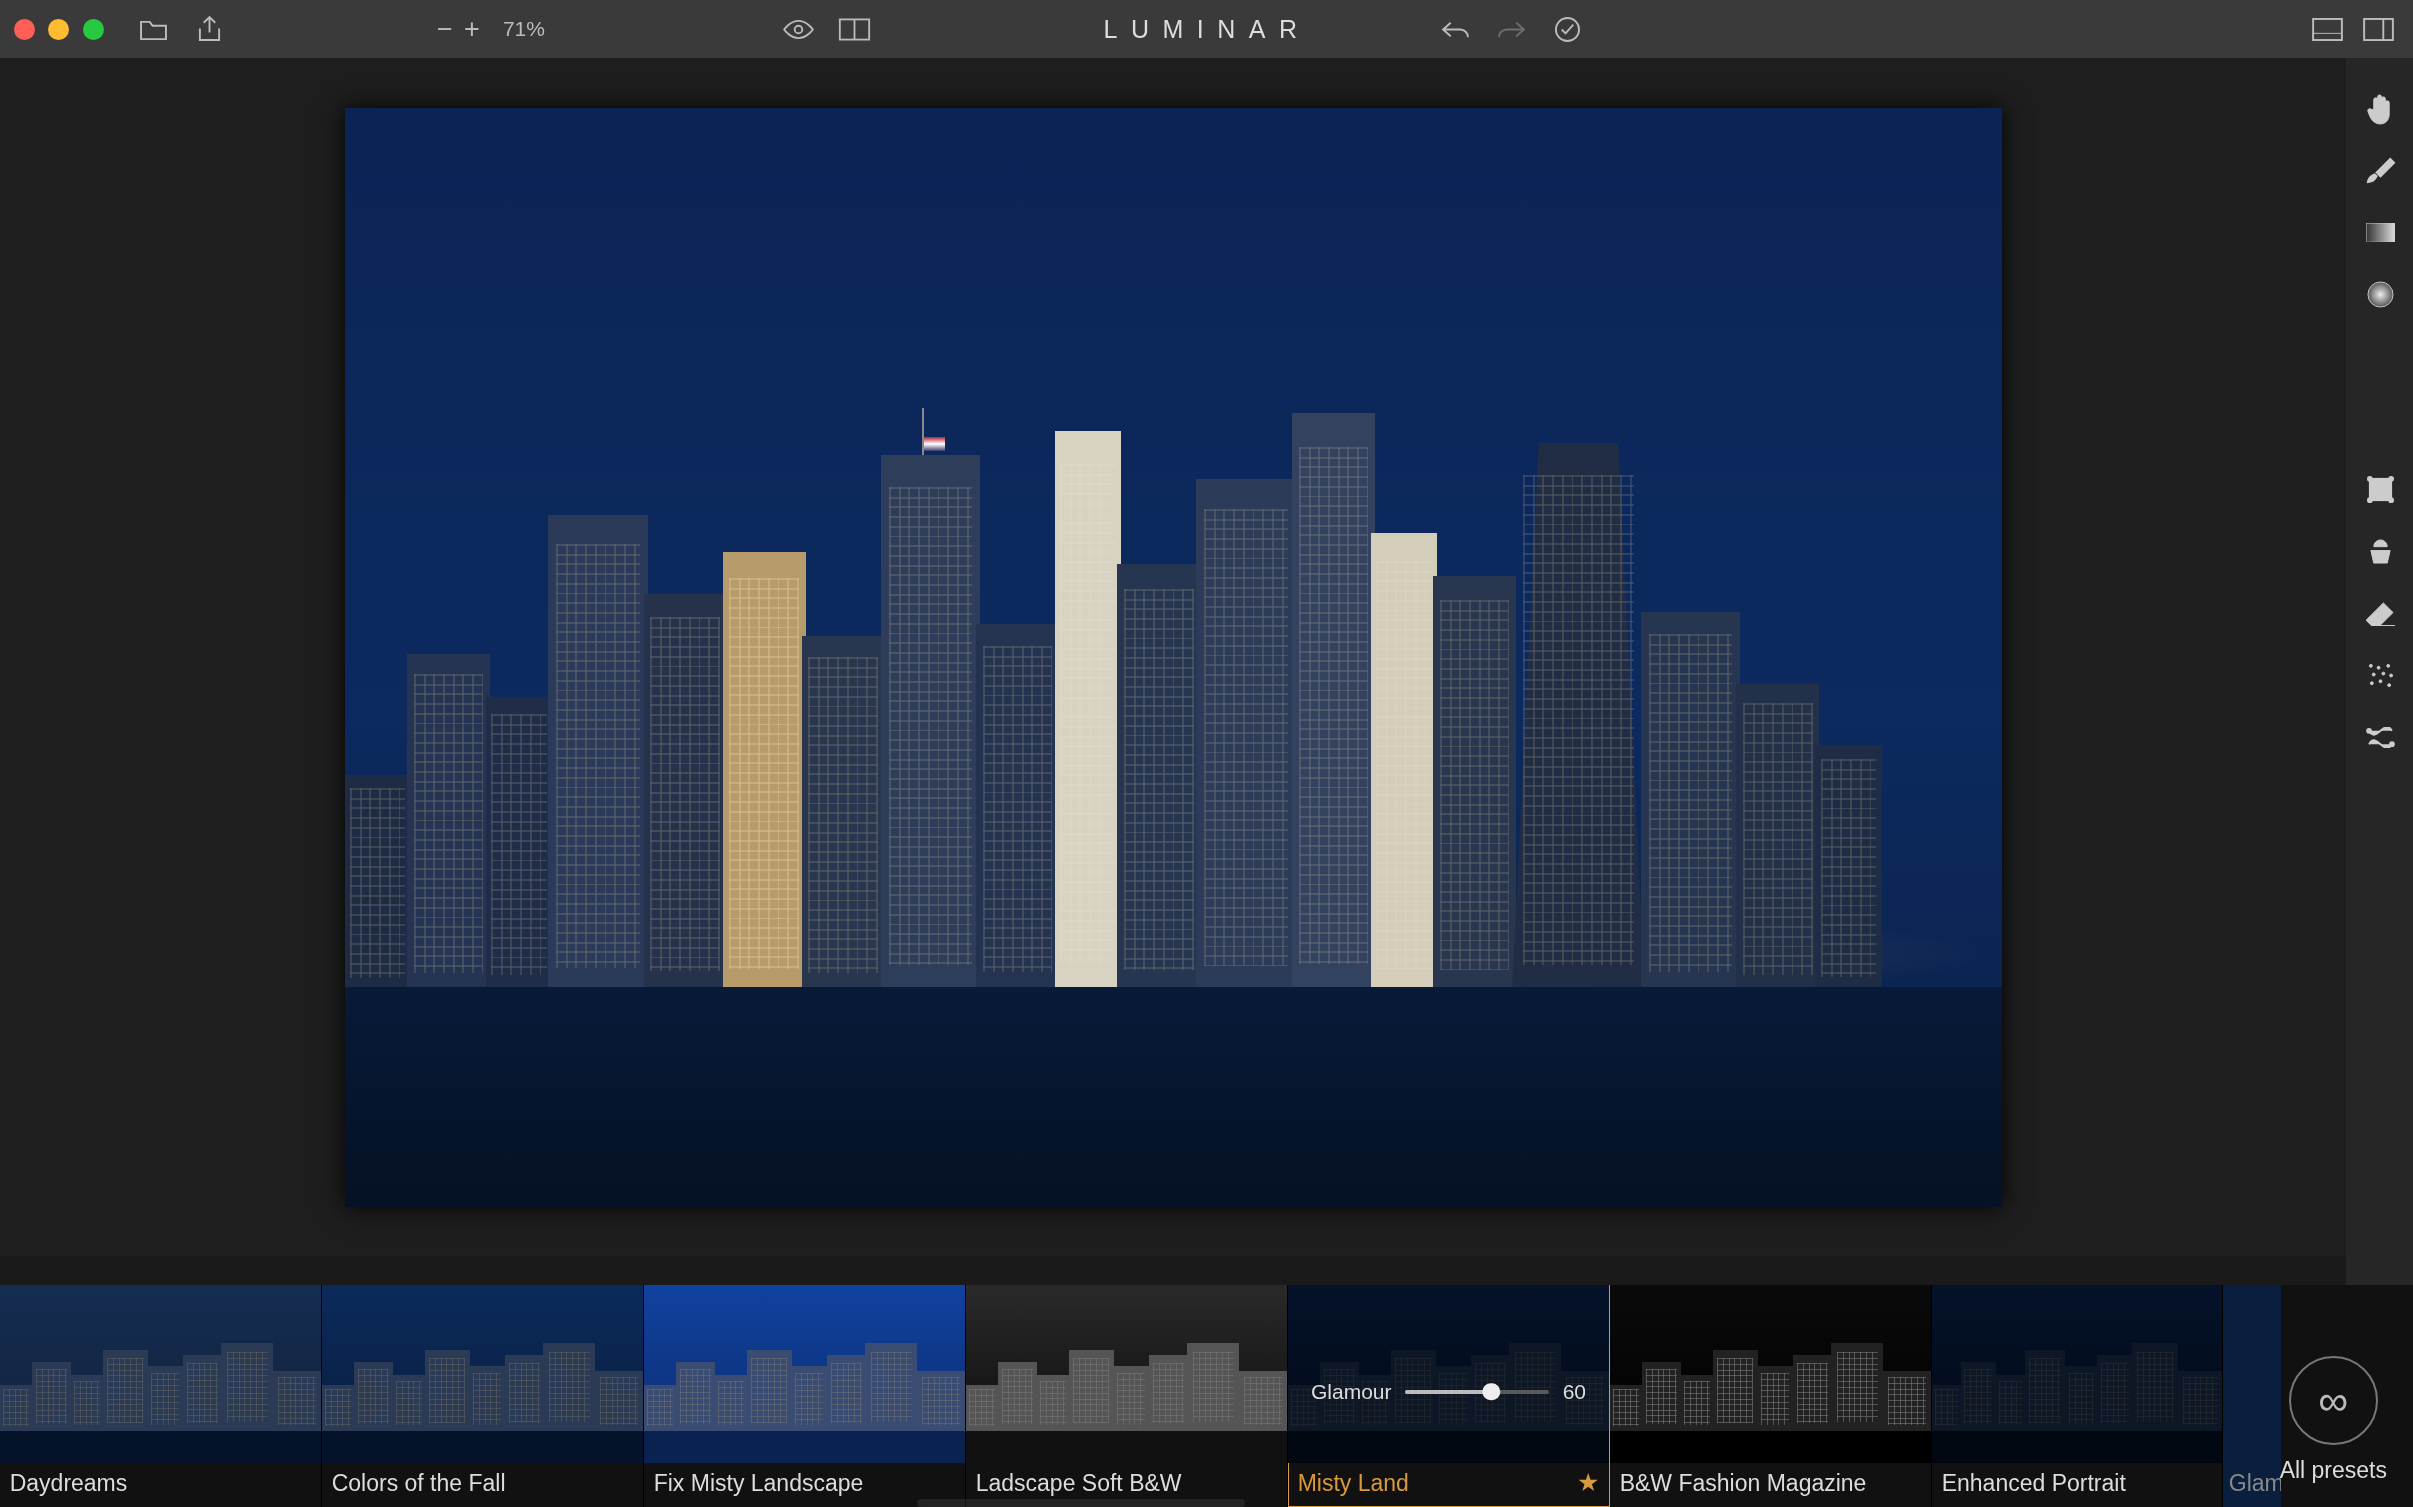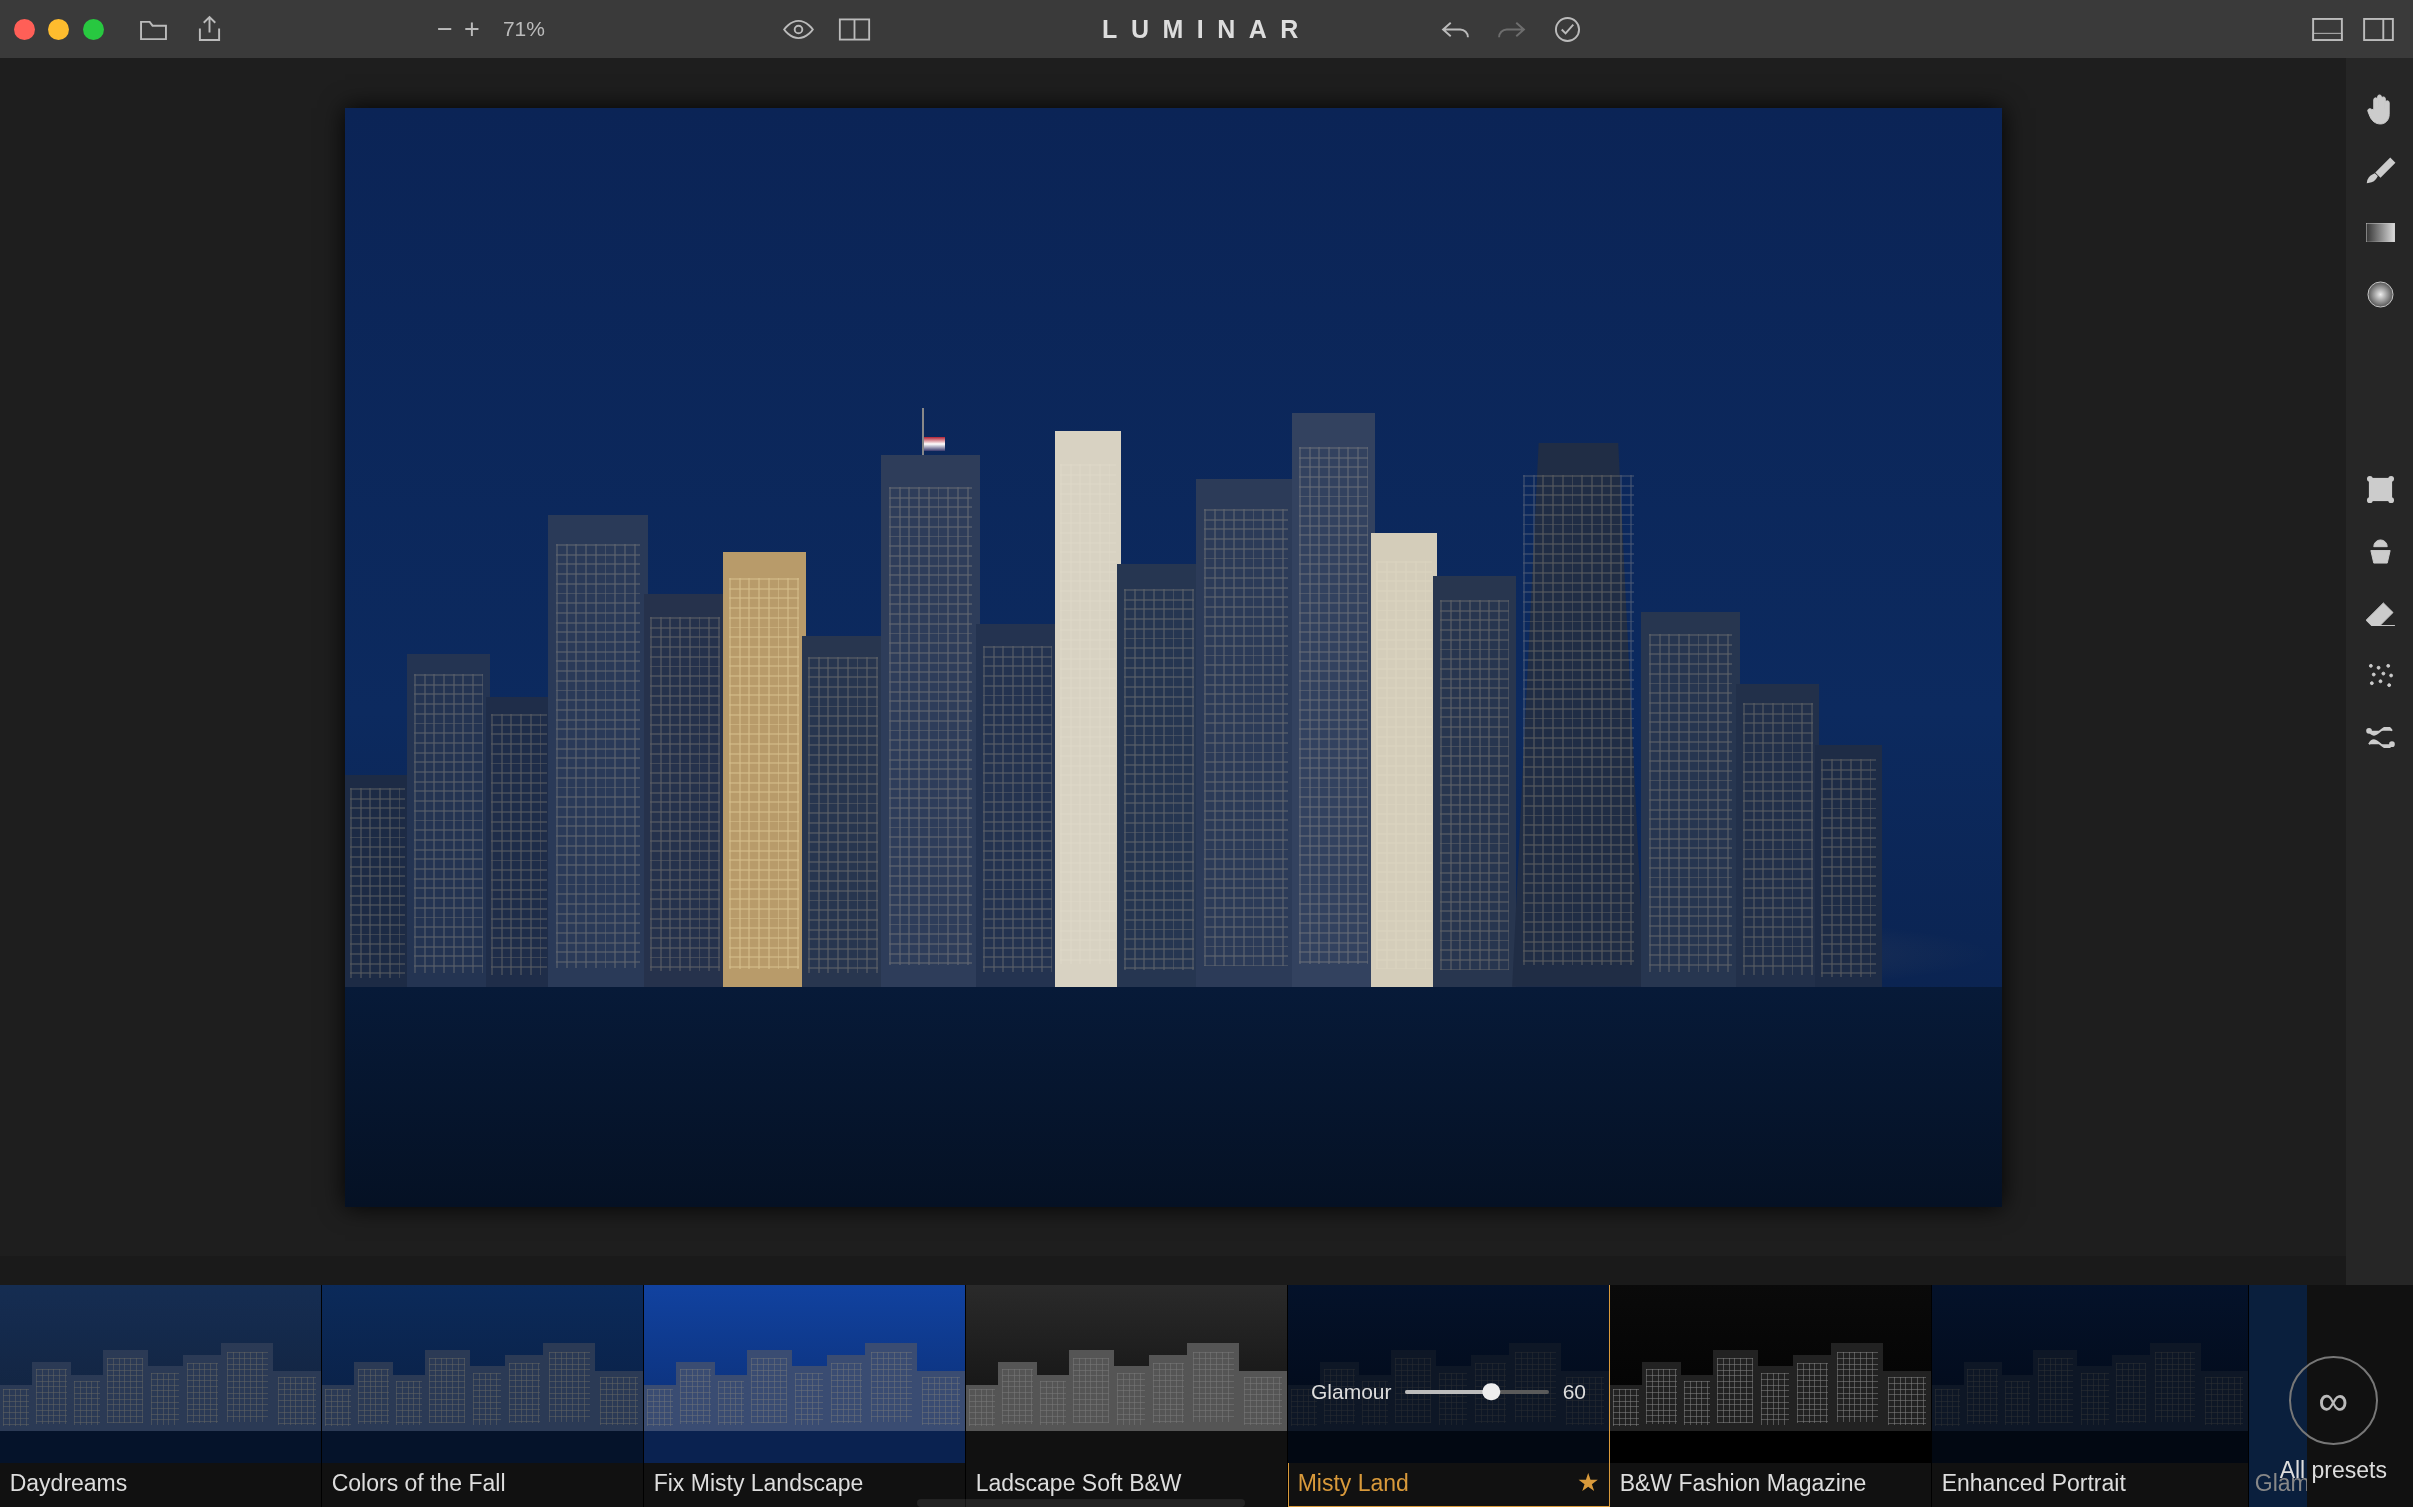--- a/index.html
+++ b/index.html
@@ -32,21 +32,21 @@
   .tb-icon { width: 33px; height: 33px; display: flex; align-items: center; justify-content: center; margin-right: 23px; cursor: pointer; }
   .tb-icon svg { stroke: #bbb; fill: none; }
   .tb-group { display: flex; align-items: center; }
   .zoom-minus, .zoom-plus { width: 27px; text-align: center; font-size: 27px; color: #bbb; cursor: pointer; }
   .zoom-plus { margin-right: 17.4px; }
   .zoom-label { font-size: 21px; color: #bbb; }
   .toolbar-center {
     position: absolute; left: 50%; transform: translateX(-50%);
     letter-spacing: 13.5px;
     font-size: 25px; color: #ddd;
-    font-weight: 700;
+    font-weight: 400;
   }
   .tb-right { position: absolute; right: 19.3px; display: flex; align-items: center; }
   .tb-right .tb-icon { margin-right: 17.4px; }
   .tb-right .tb-icon:last-child { margin-right: 0; }
   .tb-center-icons { position: absolute; left: 782px; display: flex; align-items: center; }
   .tb-undo-group { position: absolute; left: 1439px; display: flex; align-items: center; }
 
   
   .canvas-area {
     position: absolute;
@@ -630,21 +630,21 @@
           </div>
       <div class="mb" style="width:15%;height:65%;position:relative;background:#222">
             <div class="ml" style="opacity:.5"></div>
           </div>
     </div>
         <div class="mini-water" style="background:#000"></div>
       </div>
     <div class="label">B&amp;W Fashion Magazine</div>
   </div>
 
-  <div class="preset" style="width:317px">
+  <div class="preset" style="width:291px">
     <div class="thumb dark">
         <div class="mini-sky dark"></div>
         <div class="mini-skyline">
       <div class="mb" style="width:10%;height:50%;position:relative">
             <div class="ml" style="opacity:.12"></div>
           </div>
       <div class="mb" style="width:12%;height:75%;position:relative">
             <div class="ml" style="opacity:.12"></div>
           </div>
       <div class="mb" style="width:10%;height:60%;position:relative">

